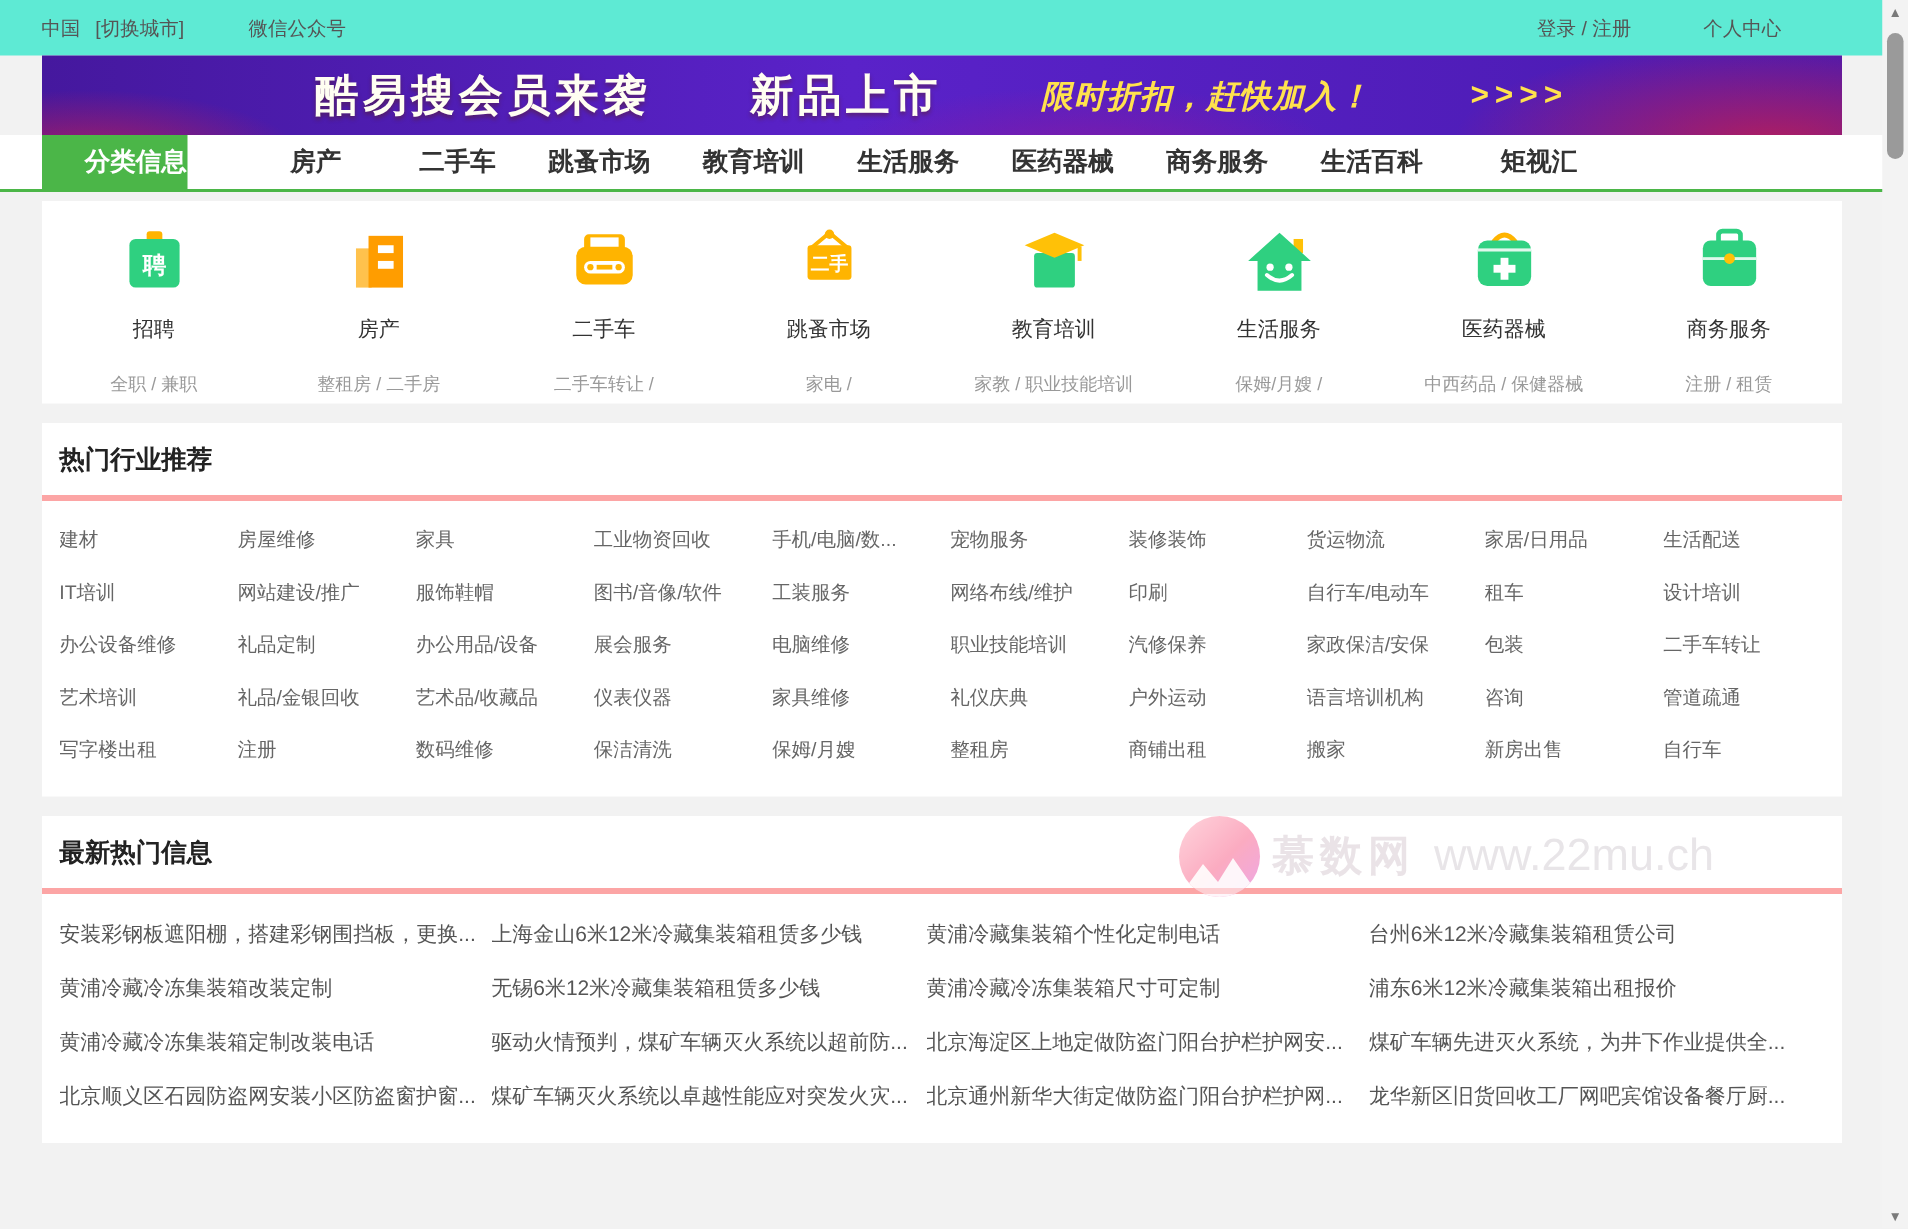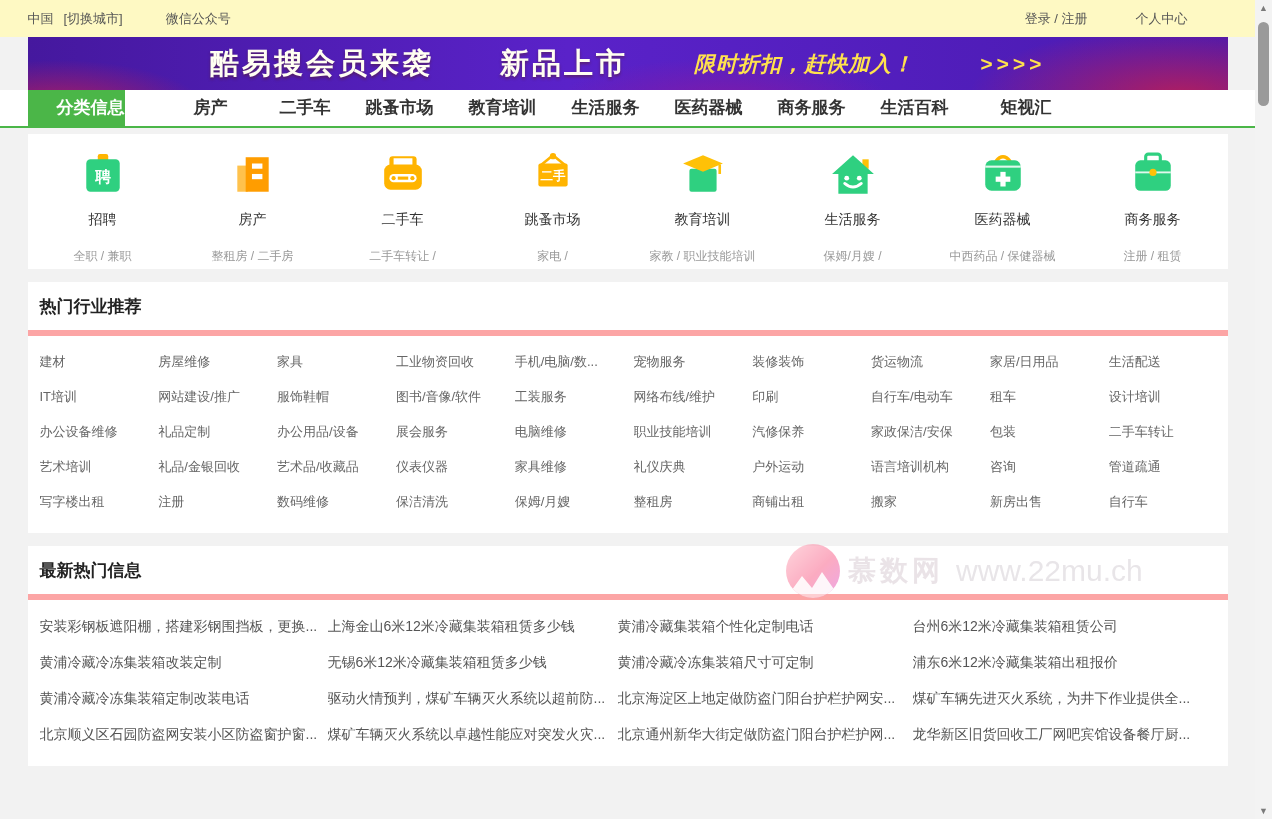--- a/index.html
+++ b/index.html
@@ -6,21 +6,21 @@
   * { margin:0; padding:0; box-sizing:border-box; }
   html,body { width:1272px; height:819px; overflow:hidden; }
   body {
     font-family:"Liberation Sans","DejaVu Sans",sans-serif;
     background:#f2f2f2; position:relative; color:#333;
   }
   .page { width:1255px; }
   .container { width:1200px; margin:0 auto; position:relative; }
 
   
-  .topbar { height:37px; background:#fef9c3; }
+  .topbar { height:37px; background:#5eead4; }
   .topbar .container { display:flex; align-items:center; height:37px; font-size:13px; color:#555; }
   .topbar a { text-decoration:none; color:#555; cursor:pointer; }
   .tb-left { display:flex; gap:10px; align-items:center; }
   .tb-wechat { margin-left:33px; }
   .tb-right { margin-left:auto; display:flex; gap:48px; padding-right:40px; }
 
   
   .banner { height:53px; position:relative; overflow:hidden;
     background:
       radial-gradient(ellipse 230px 80px at 30px 75px, rgba(186,30,88,.95), rgba(186,30,88,0) 65%),
@@ -61,21 +61,21 @@
   
   .main { padding-top:6px; }
   .card { background:#fff; margin-bottom:13px; }
 
   .category-card { height:135px; display:grid; grid-template-columns:repeat(8,1fr); padding-top:18px; }
   .cat { text-align:center; cursor:pointer; }
   .cat-icon { height:46px; display:flex; justify-content:center; }
   .cat-name { display:block; margin-top:13px; font-size:14px; color:#333;text-align:center; }
   .cat-sub { display:block; margin-top:19px; font-size:12px; color:#999; }
 
-  .section-head { padding:13px 12px 12px 12px; border-bottom:6px solid #fca5a5; }
+  .section-head { padding:13px 12px 12px 12px; border-bottom:4px solid #fca5a5; }
   .section-title { font-size:17px; font-weight:bold; color:#222; }
 
   .industry-grid { display:grid; grid-template-columns:repeat(10,1fr); padding:8px 0 14px 12px; }
   .industry-grid a { font-size:13px; color:#666; text-decoration:none; line-height:35px; height:35px;
     white-space:nowrap; overflow:hidden; cursor:pointer; }
   .industry-grid a.ul { }
 
   .news-grid { display:grid; grid-template-columns:288px 290px 295px auto; padding:8px 0 14px 12px; }
   .news-grid a { font-size:14px; color:#555; text-decoration:none; line-height:36px; height:36px;
     white-space:nowrap; overflow:hidden; padding-right:14px; cursor:pointer; }

